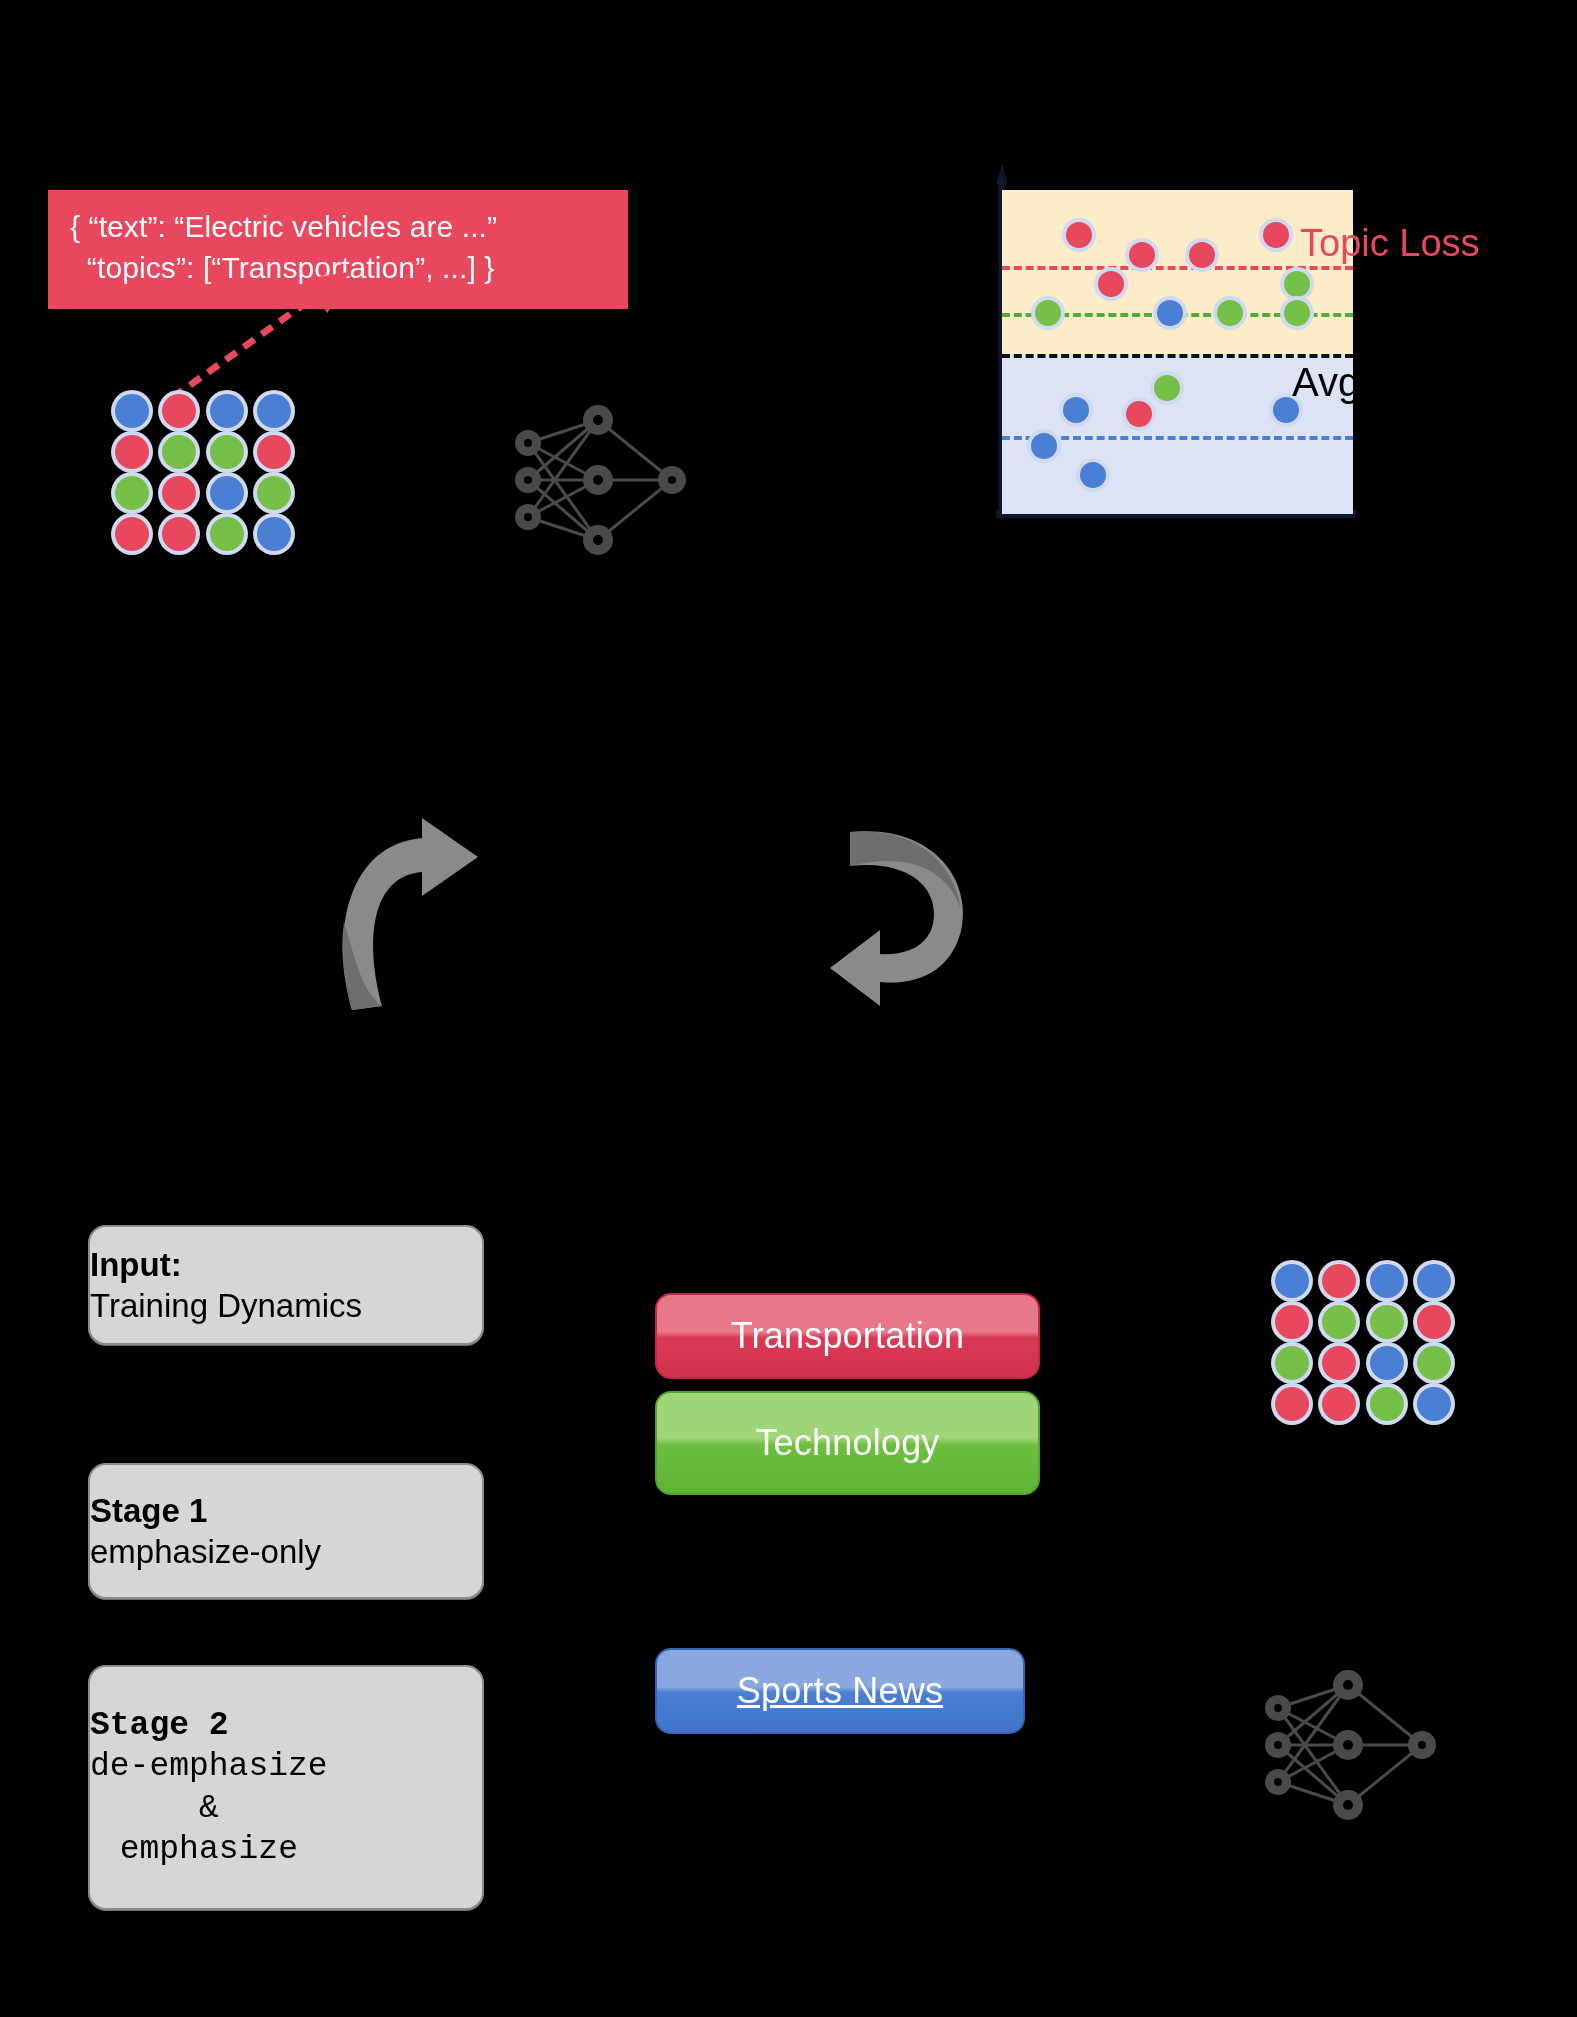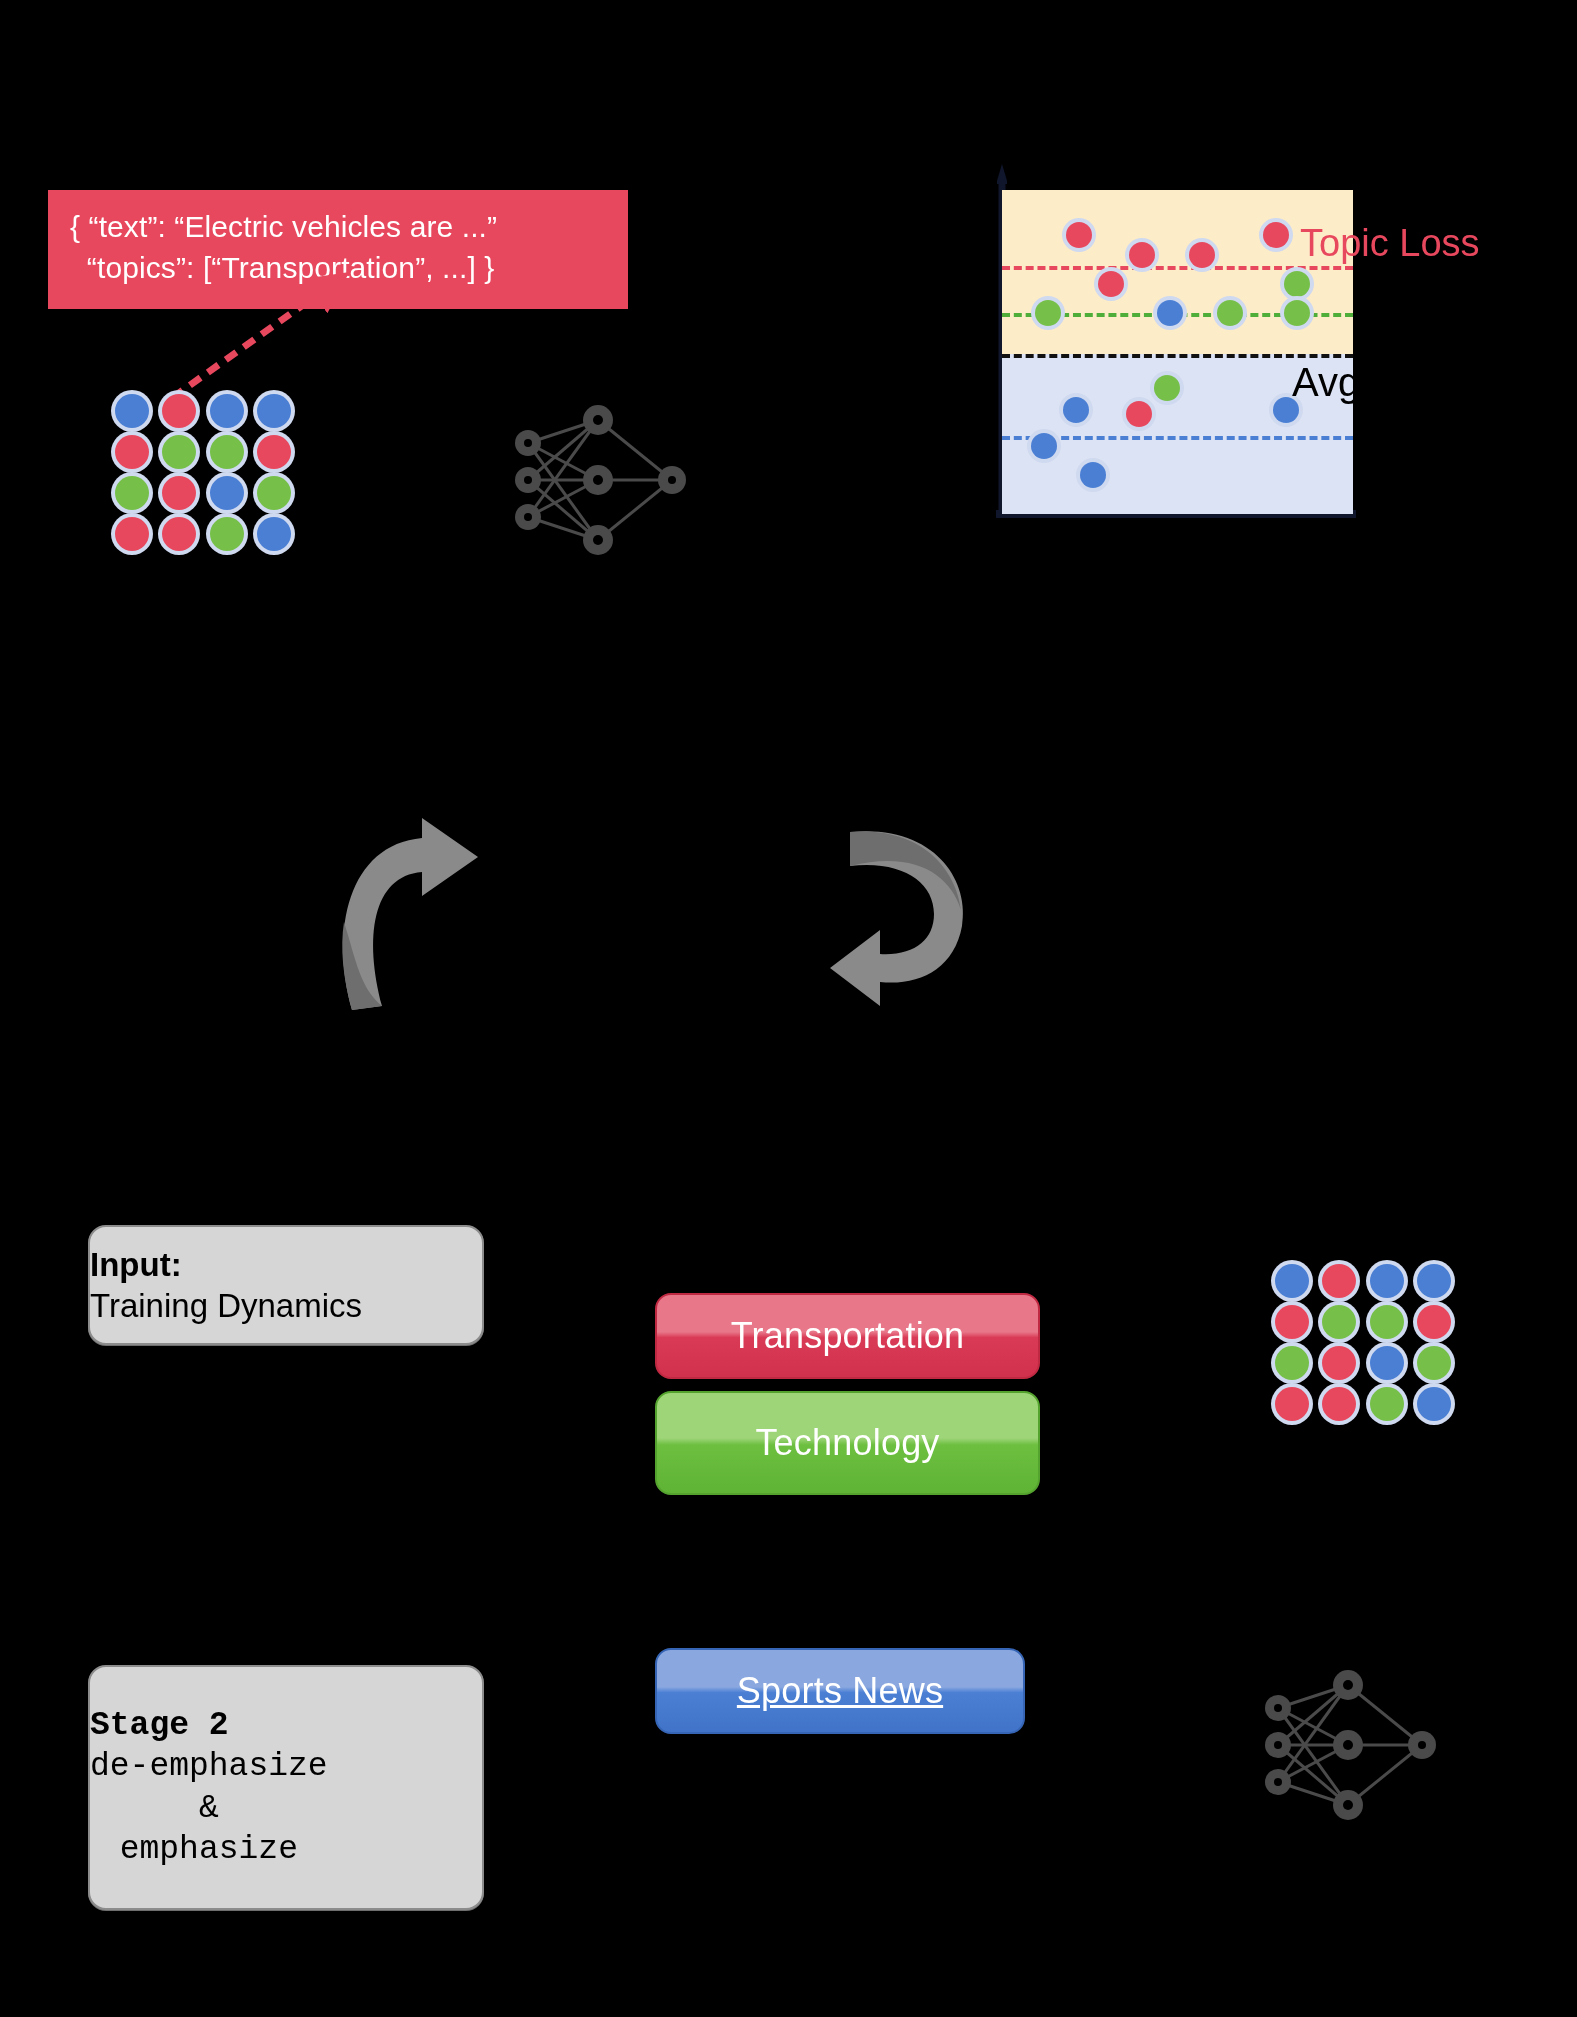--- a/index.html
+++ b/index.html
@@ -260,20 +260,24 @@
     <path d="M20,22 C104,14 140,70 132,116 C124,160 88,176 50,172 L50,196
              L0,158 L50,120 L50,144 C84,146 104,130 104,104
              C104,72 72,50 20,56 Z" fill="#8a8a8a"></path>
     <path d="M20,22 C90,16 126,58 131,100 C120,64 84,40 20,56 Z" fill="#6e6e6e"></path>
   </svg>
 
   <div class="stage-box" id="sb-input">
     <div class="sb-title">Input:</div>
     <div class="sb-sub">Training Dynamics</div>
   </div>
+  <div class="stage-box" id="sb-stage1">
+    <div class="sb-title">Stage 1</div>
+    <div class="sb-sub">emphasize-only</div>
+  </div>
   <div class="stage-box" id="sb-stage2">
     <div class="sb-title">Stage 2</div>
     <div class="sb-sub" style="white-space:pre-line">de-emphasize
 &amp;
 emphasize</div>
   </div>
 
   <div class="pill" id="pill-transportation">
     <span>Transportation</span>
   </div>

